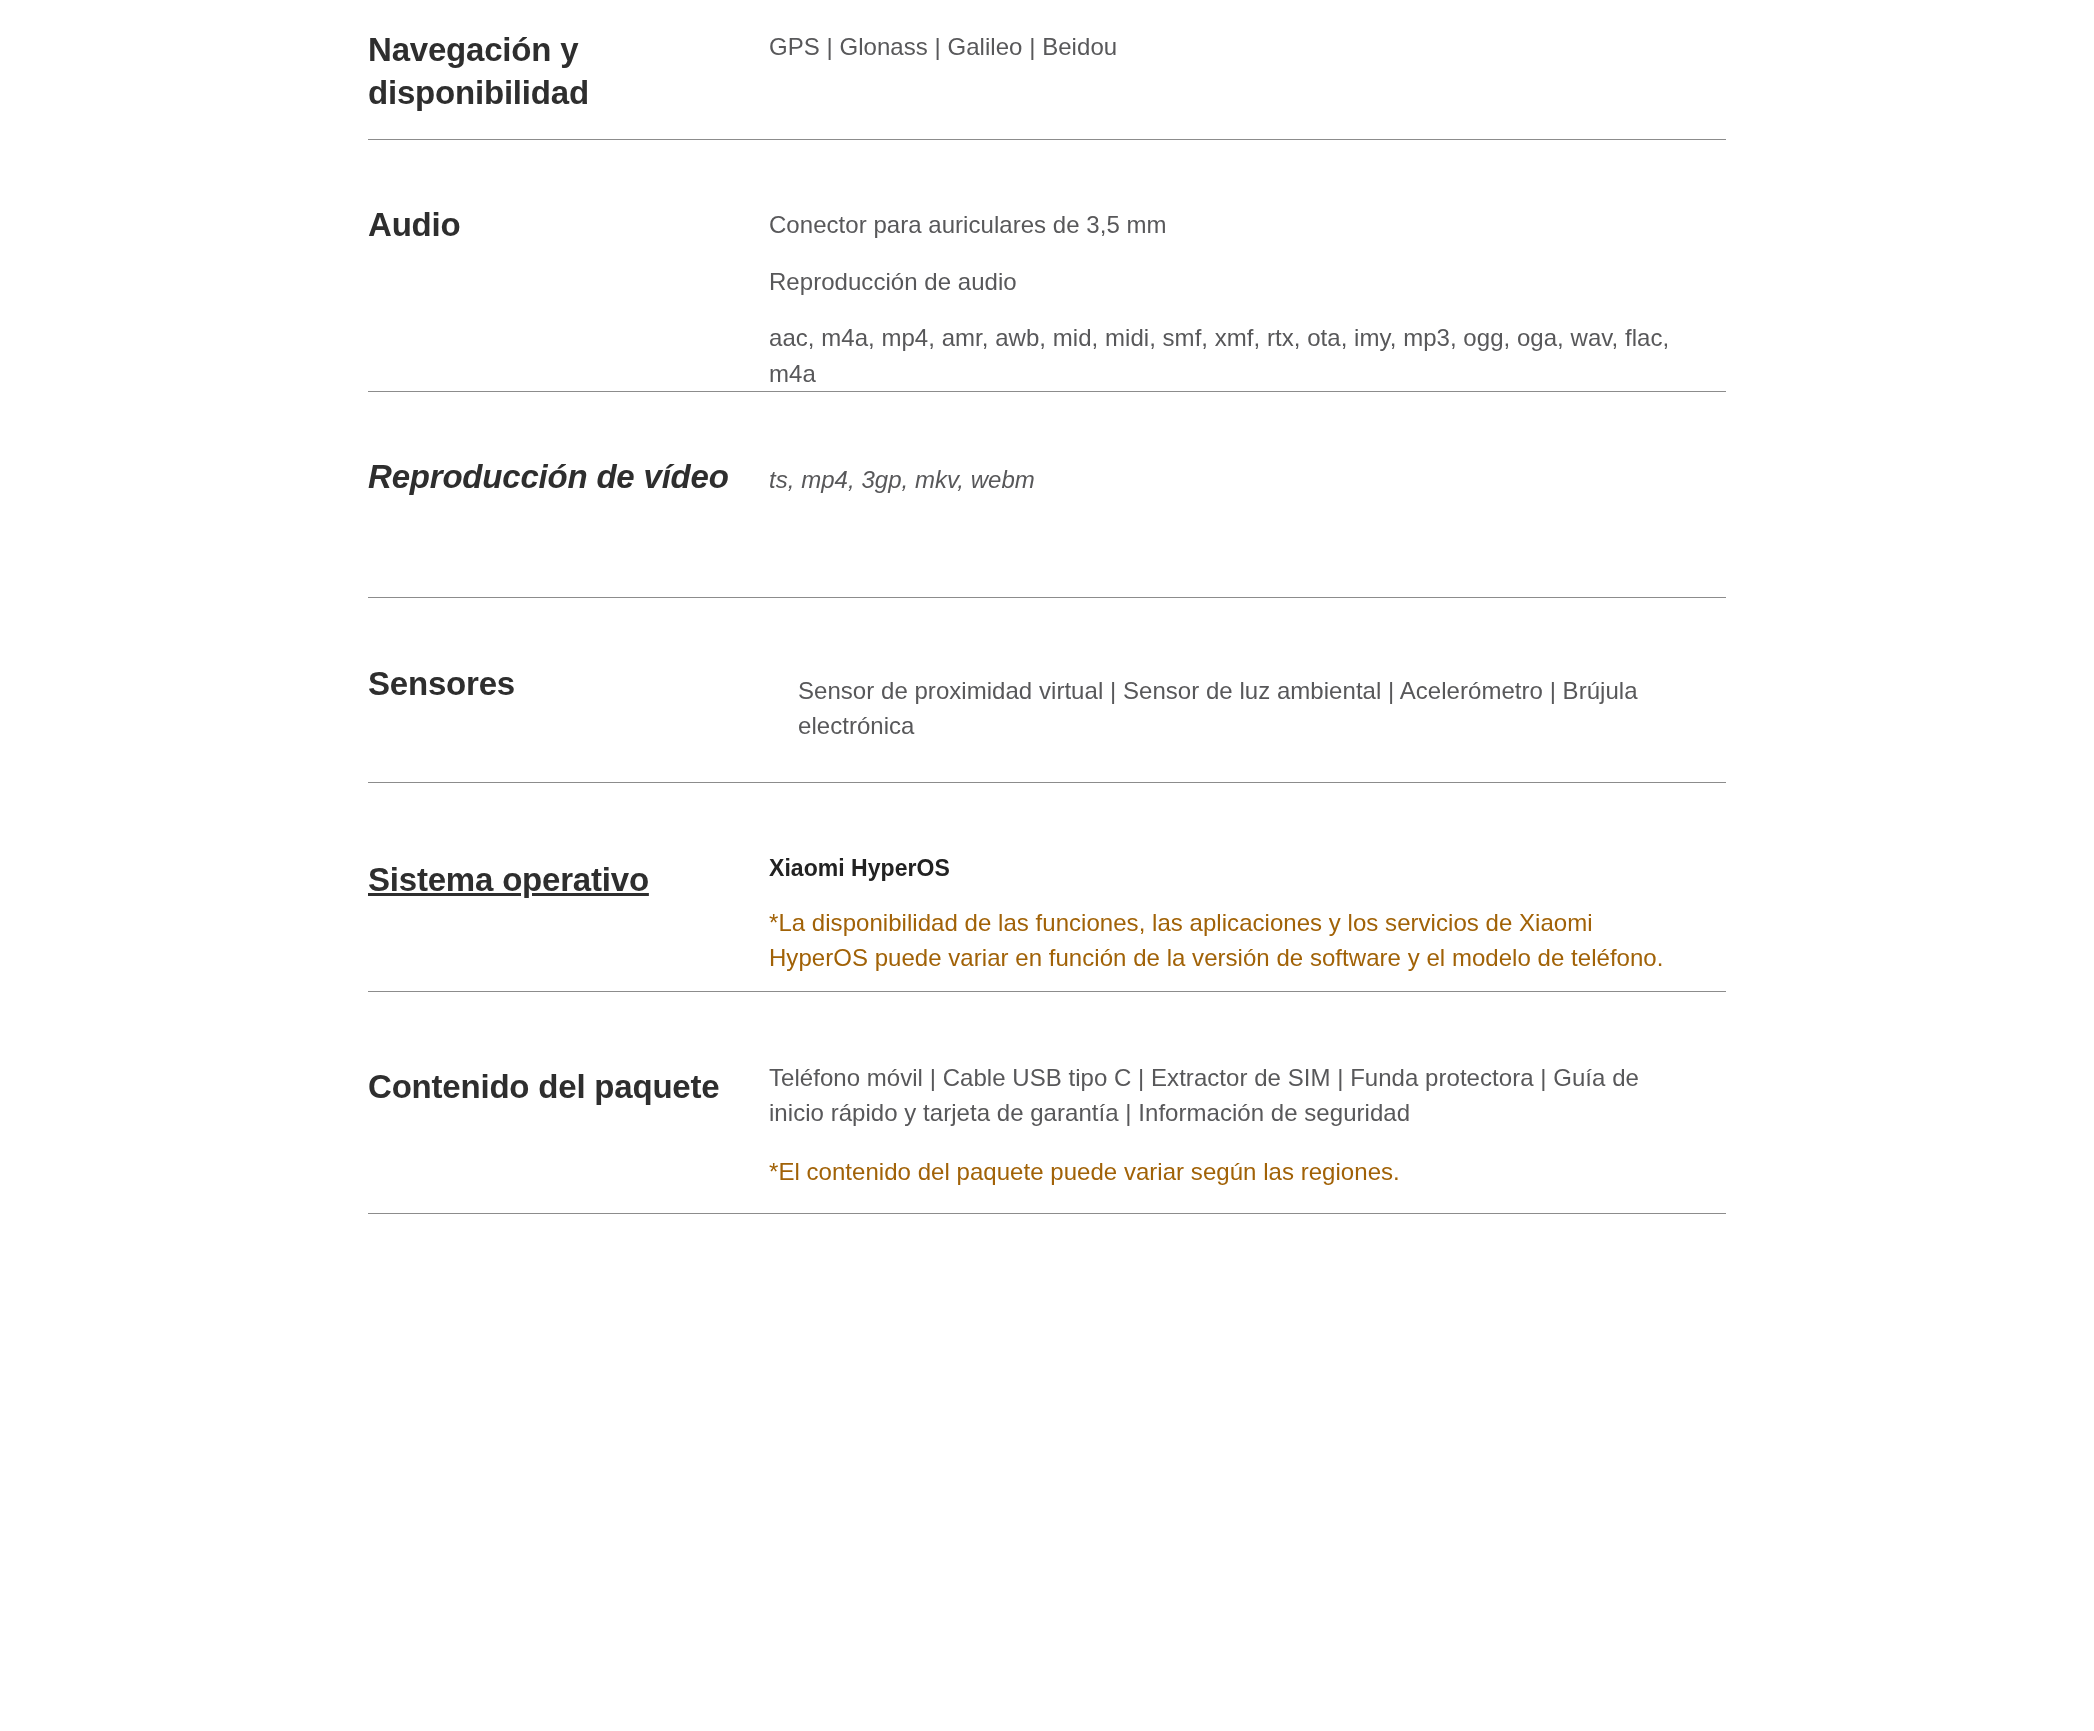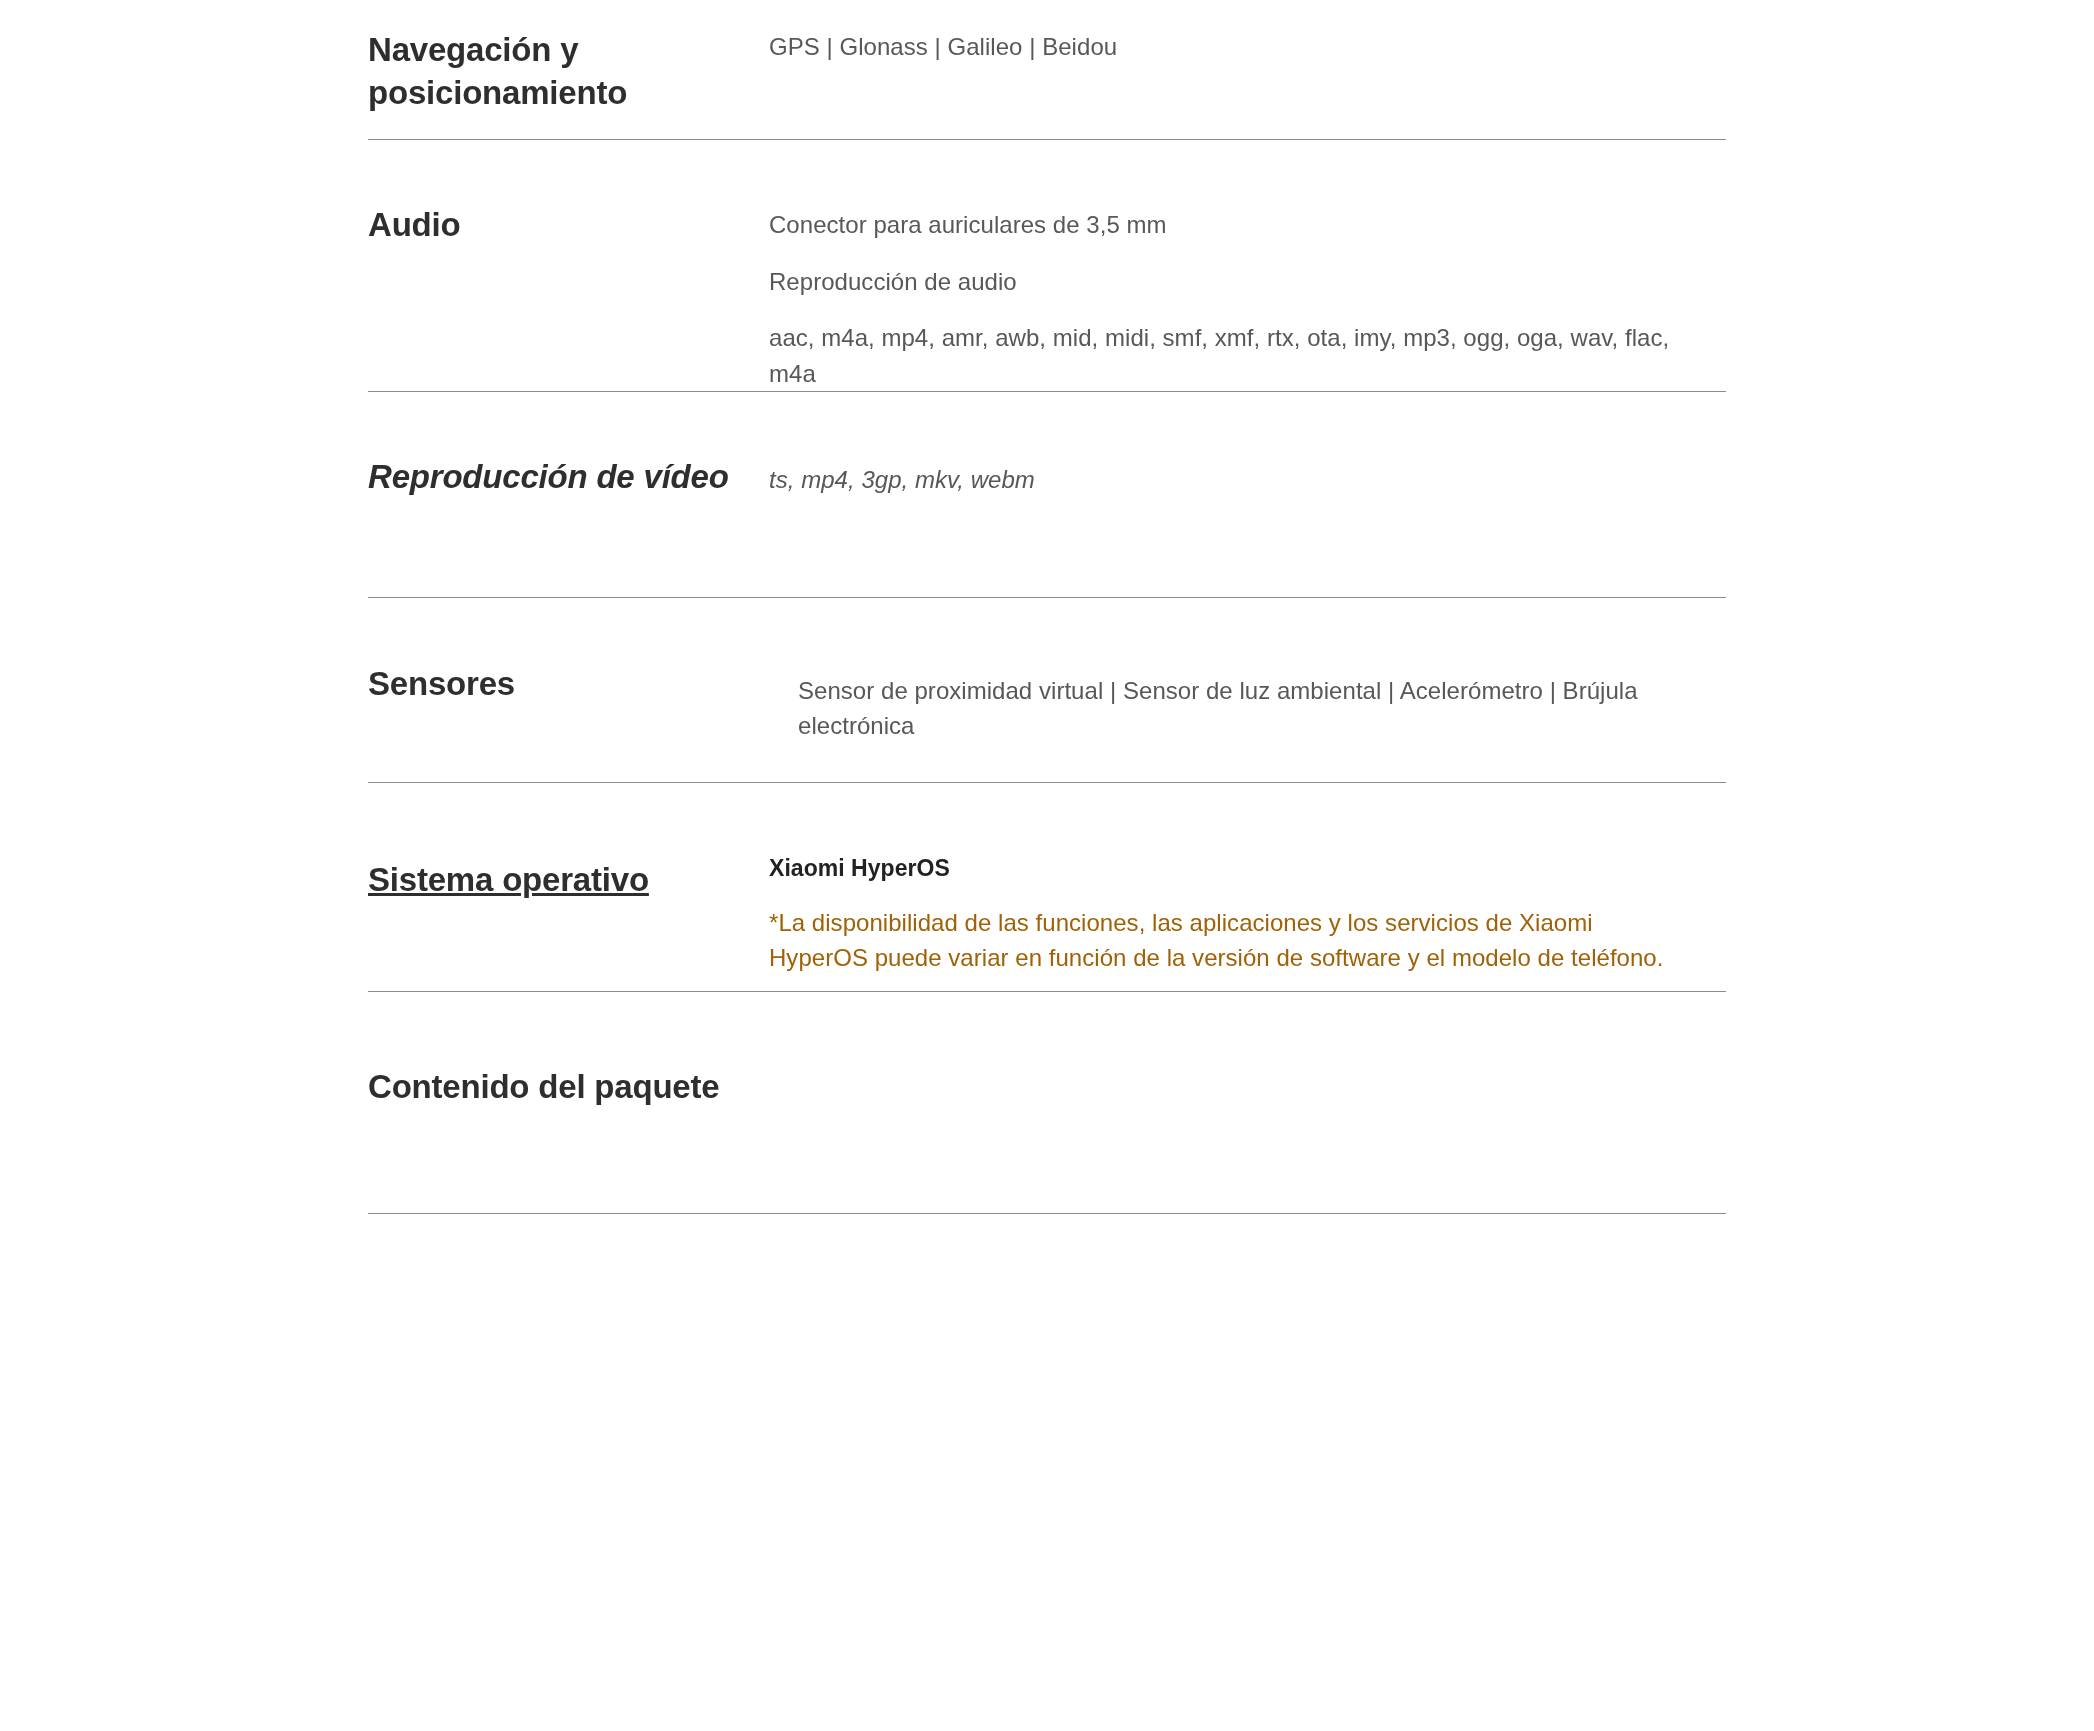--- a/index.html
+++ b/index.html
@@ -99,21 +99,21 @@
 
   .row-so .spec-value + .spec-value { margin-top: 19.6px; }
   .row-paquete .spec-value + .spec-value { margin-top: 23px; }
 </style>
 </head>
 <body>
 
 <div class="spec-sheet">
 
   <div class="spec-row row-nav">
-    <div class="spec-label">Navegación y posicionamiento</div>
+    <div class="spec-label">Navegación y disponibilidad</div>
     <div class="spec-values">
       <div class="spec-value">GPS | Glonass | Galileo | Beidou</div>
     </div>
   </div>
   <div class="spec-divider"></div>
 
   <div class="spec-row row-audio">
     <div class="spec-label">Audio</div>
     <div class="spec-values">
       <div class="spec-value">Conector para auriculares de 3,5 mm</div>
@@ -143,17 +143,21 @@
     <div class="spec-label">Sistema operativo</div>
     <div class="spec-values">
       <div class="spec-value strong">Xiaomi HyperOS</div>
       <div class="spec-value note">*La disponibilidad de las funciones, las aplicaciones y los servicios de Xiaomi HyperOS puede variar en función de la versión de software y el modelo de teléfono.</div>
     </div>
   </div>
   <div class="spec-divider"></div>
 
   <div class="spec-row row-paquete">
     <div class="spec-label">Contenido del paquete</div>
+    <div class="spec-values">
+      <div class="spec-value">Teléfono móvil | Cable USB tipo C | Extractor de SIM | Funda protectora | Guía de inicio rápido y tarjeta de garantía | Información de seguridad</div>
+      <div class="spec-value note">*El contenido del paquete puede variar según las regiones.</div>
+    </div>
   </div>
   <div class="spec-divider"></div>
 
 </div>
 
 
 </body></html>

